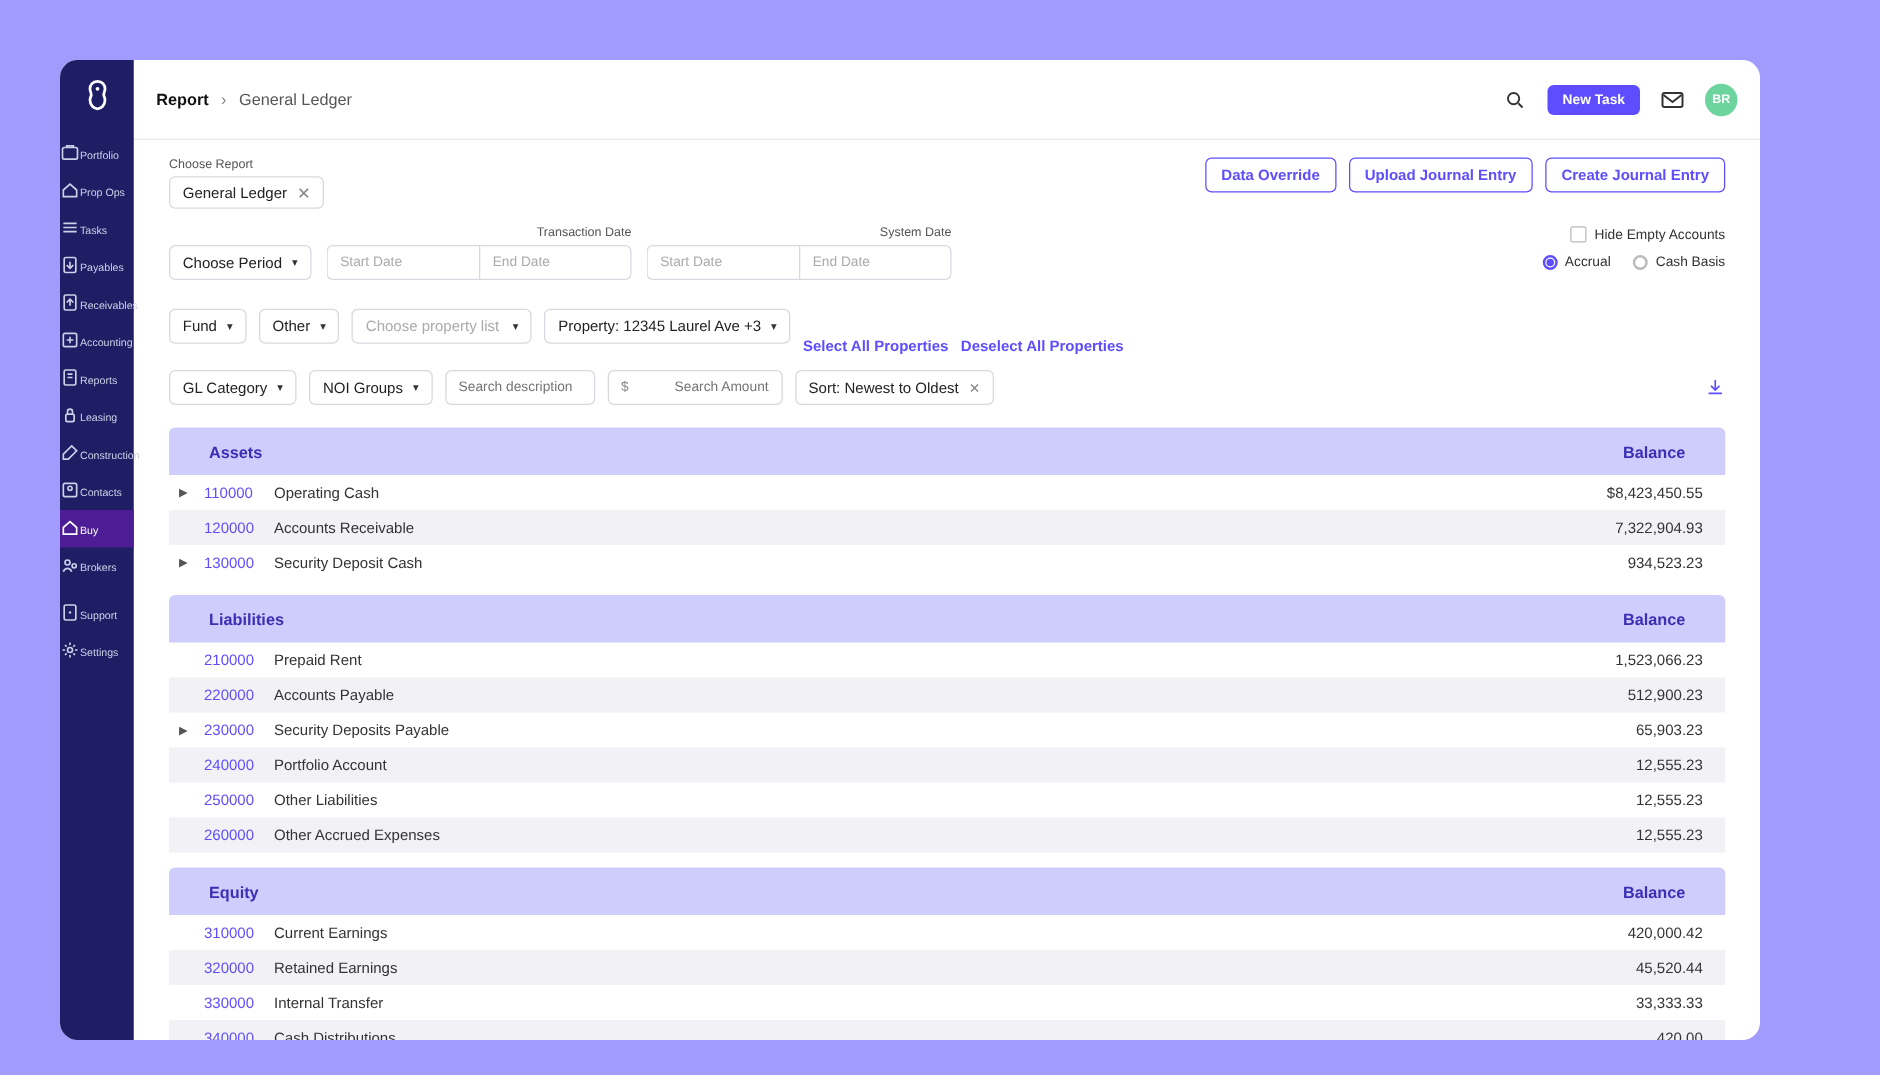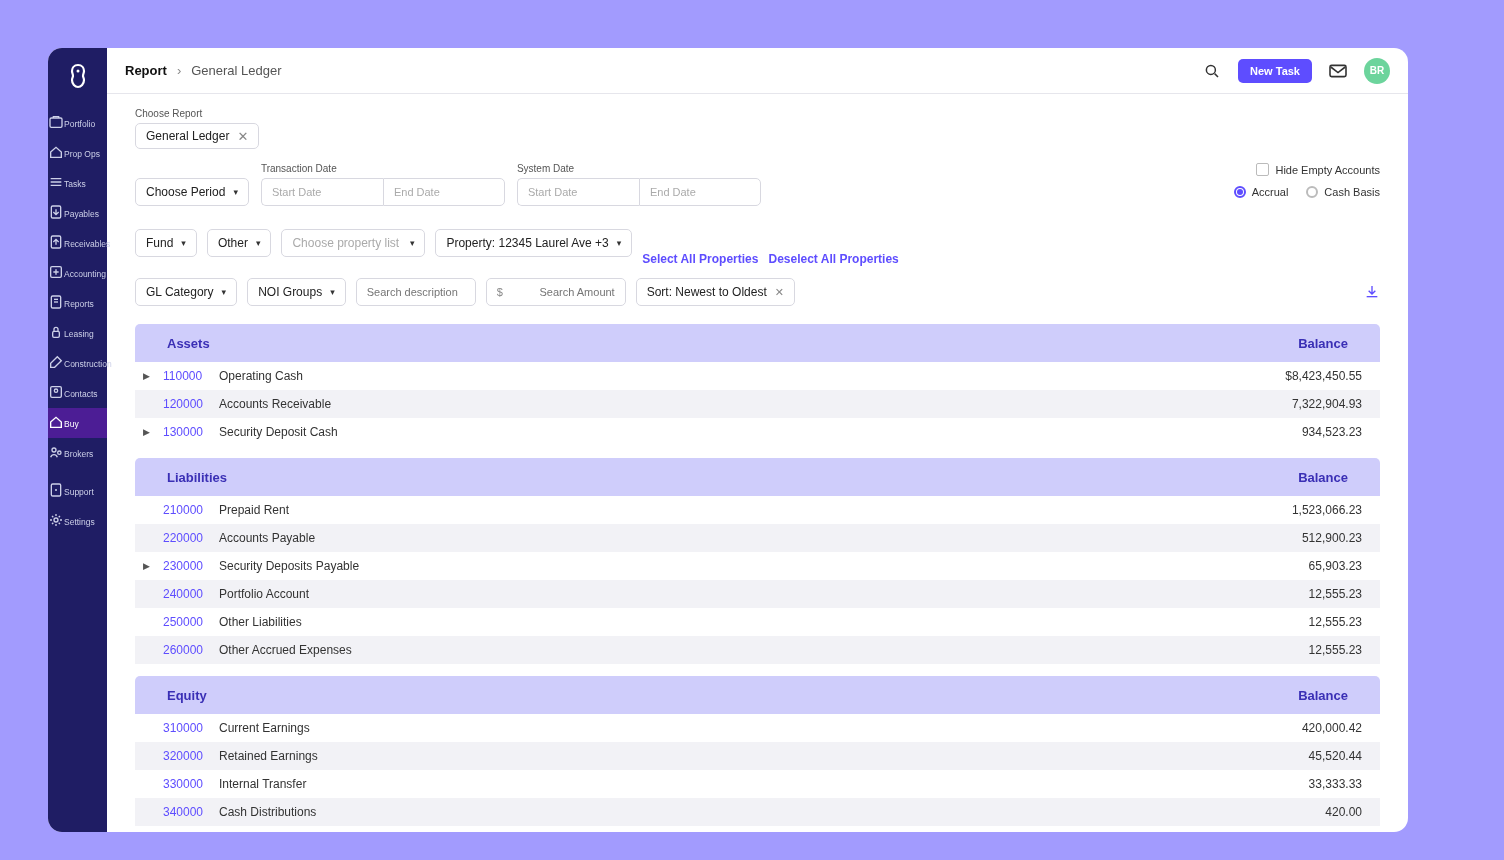--- a/index.html
+++ b/index.html
@@ -6,42 +6,42 @@
 body { font-family: -apple-system, BlinkMacSystemFont, "Segoe UI", Arial, sans-serif; background: #a29bfe; width: 1504px; height: 860px; overflow: hidden; }
 .frame { position: absolute; left: 48px; top: 48px; width: 1360px; height: 784px; background: #fff; border-radius: 14px; overflow: hidden; display: flex; }
 .sidebar { width: 59px; background: #1f1d64; display: flex; flex-direction: column; align-items: center; padding-top: 8px; }
 .logo { width: 40px; height: 40px; display: flex; align-items: center; justify-content: center; color: #fff; margin-bottom: 12px; }
 .nav-item { width: 59px; display: flex; flex-direction: row; align-items: center; padding: 6px 0 5px; color: #cdd0e8; cursor: pointer; text-align:center;}
 .nav-item.active { background: #4c1d95; color: #fff; }
 .nav-icon { width: 16px; height: 16px; margin-bottom: 3px; }
 .nav-label { font-size: 8.5px; }
 .nav-gap { height: 8px; }
 .main { flex: 1; display: flex; flex-direction: column; overflow: hidden; }
-.topbar { height: 46px; border-bottom: 1px solid #e6e6ec; display: flex; align-items: center; padding: 0 18px; justify-content: space-between; }
+.topbar { height: 64px; border-bottom: 1px solid #e6e6ec; display: flex; align-items: center; padding: 0 18px; justify-content: space-between; }
 .crumbs { display: flex; align-items: center; gap: 10px; font-size: 13px; }
 .crumb-root { font-weight: 700; color: #111; }
 .crumb-sep { color: #888; }
 .crumb-cur { color: #555; }
 .topbar-right { display: flex; align-items: center; gap: 12px; }
 .icon-btn { width: 28px; height: 28px; display:flex; align-items:center; justify-content:center; cursor:pointer; color:#333; }
 .btn-primary { background: #5e4dff; color: #fff; border: none; border-radius: 5px; padding: 6px 12px; font-size: 11px; font-weight: 600; cursor: pointer; }
 .avatar { width: 26px; height: 26px; border-radius: 50%; background: #6cd49c; color:#fff; font-size:10px; font-weight:600; display:flex; align-items:center; justify-content:center; }
 .content { flex: 1; overflow: auto; padding: 14px 28px 30px; }
 .row { display: flex; align-items: center; }
 .label-sm { font-size: 10px; color: #555; margin-bottom: 4px; }
 .chip { border: 1px solid #d8d8e0; border-radius: 5px; background: #fff; display: flex; align-items: center; padding: 0 10px; height: 28px; font-size: 12px; color:#222; gap: 8px; cursor:pointer; }
 .chip.sel { height: 26px; }
 .chip-x { font-size: 13px; color: #888; }
 .chev { font-size: 9px; color:#333; }
 .header-row1 { display:flex; justify-content:space-between; align-items:flex-start; }
 .actions-top { display:flex; gap:10px; }
 .btn-outline { border: 1px solid #5e4dff; color: #5e4dff; background:#fff; border-radius: 5px; padding: 6px 12px; font-size: 12px; font-weight: 600; cursor:pointer; }
 .controls2 { margin-top: 14px; display:flex; justify-content:space-between; }
 .fields-left { display:flex; gap:12px; }
-.field-col { display:flex; flex-direction:column; }
+.field-col { display:flex; flex-direction:column;align-items:flex-end; }
 .input-like { border:1px solid #d8d8e0; border-radius:5px; height:28px; font-size:11px; color:#aaa; padding:0 10px; display:flex; align-items:center; background:#fff; }
 .input-pair { display:flex; }
 .input-pair .input-like:first-child { border-radius:5px 0 0 5px; border-right:none; width:122px; }
 .input-pair .input-like:last-child { border-radius:0 5px 5px 0; width:122px; }
 .right-opts { display:flex; flex-direction:column; align-items:flex-end; gap:10px; }
 .cb-row { display:flex; align-items:center; gap:6px; font-size:11px; color:#333; }
 .cb { width:13px; height:13px; border:1px solid #bbb; border-radius:2px; }
 .radio { width:12px; height:12px; border-radius:50%; border:2px solid #5e4dff; display:inline-flex; align-items:center; justify-content:center; }
 .radio.on::after { content:""; width:6px; height:6px; background:#5e4dff; border-radius:50%; }
 .radio.off { border-color:#bbb; }
@@ -236,20 +236,25 @@
 
     <div class="content">
       <div class="header-row1">
         <div>
           <div class="label-sm">Choose Report</div>
           <div class="chip sel">
             <span>General Ledger</span>
             <span class="chip-x">✕</span>
           </div>
         </div>
+        <div class="actions-top">
+          <button class="btn-outline">Data Override</button>
+          <button class="btn-outline">Upload Journal Entry</button>
+          <button class="btn-outline">Create Journal Entry</button>
+        </div>
       </div>
 
       <div class="controls2">
         <div class="fields-left">
           <div class="field-col" style="justify-content:flex-end;">
             <div class="select-like">
               <span>Choose Period</span>
                 <span class="chev">▾</span>
             </div>
           </div>

